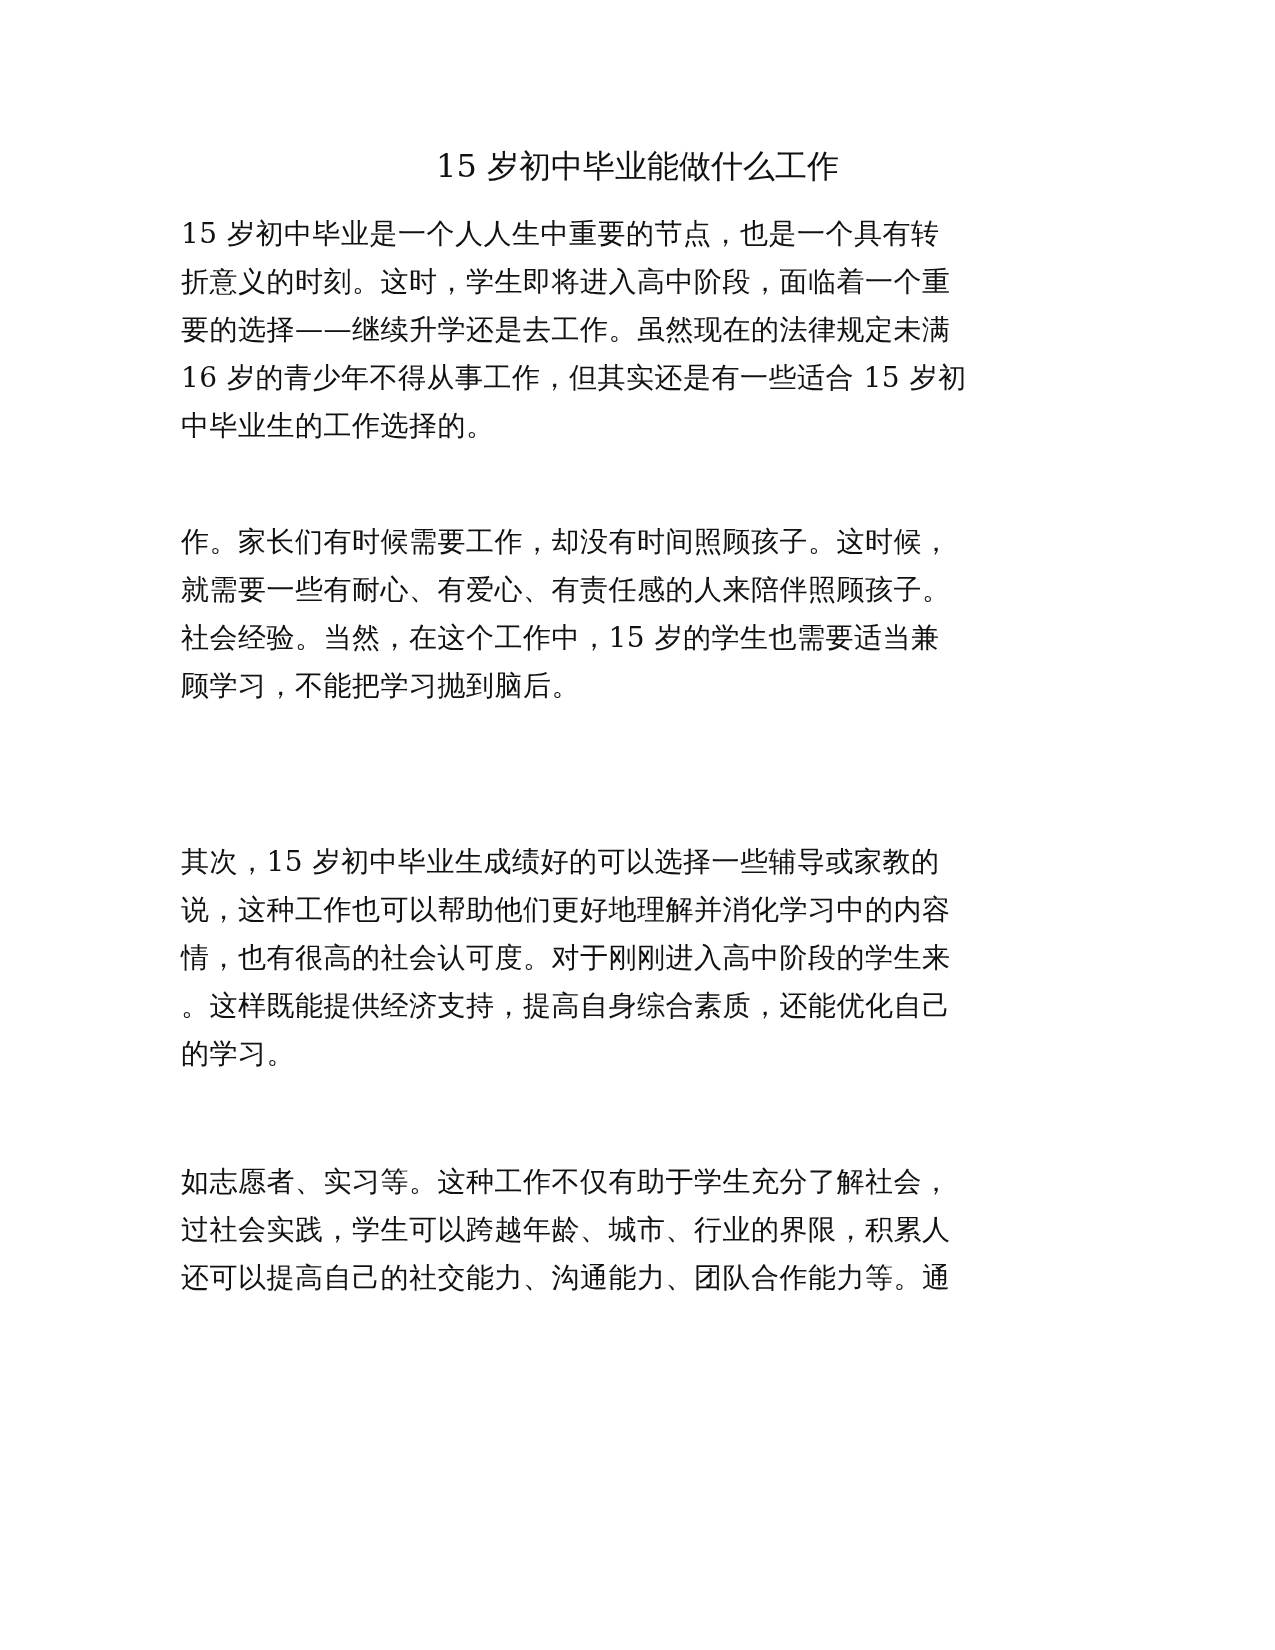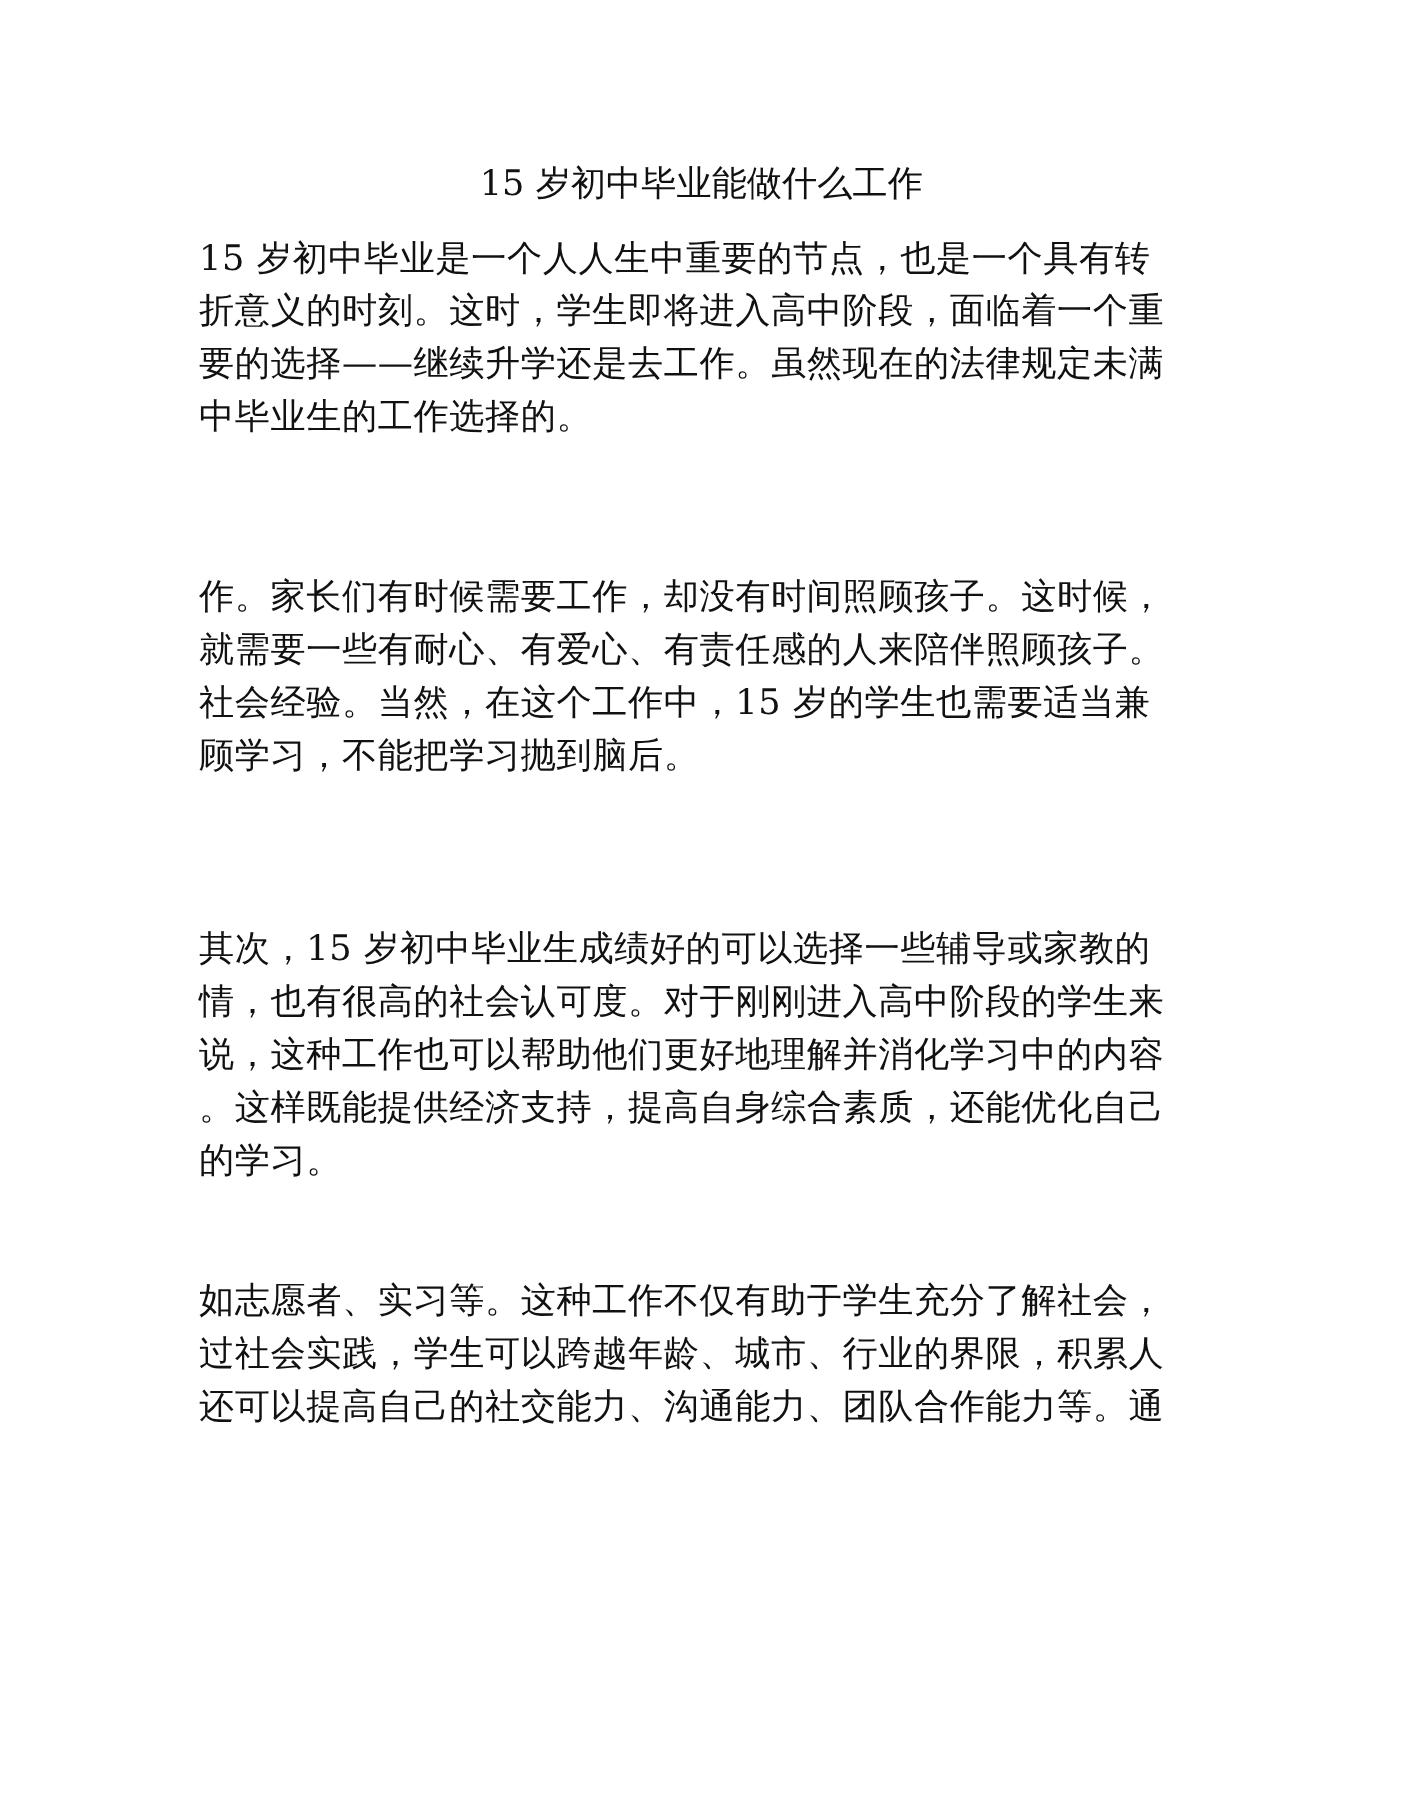--- a/index.html
+++ b/index.html
@@ -9,52 +9,53 @@
       color: #111111;
     }
     .page { position: absolute; left: 0; top: 0; width: 1275px; height: 1158px; }
     .title {
       position: absolute; top: 146px; left: 0; width: 1275px;
       text-align: center; font-size: 32px; line-height: 40px;
       white-space: nowrap;
     }
     .para { position: absolute; left: 181px; width: 900px; }
     .line {
-      display: block; font-size: 32px; line-height: 48px; height: 48px;
+      display: block; font-size: 28px; line-height: 48px; height: 48px;
       white-space: nowrap; letter-spacing: 0.5px;
     }
     #p0 { top: 210px; }
     #p1 { top: 518px; }
     #p2 { top: 838px; }
     #p3 { top: 1158px; }
   </style>
 </head>
 <body>
 
 <div class="page">
   <div class="title">15 岁初中毕业能做什么工作</div>
 
   <div class="para" id="p0">
     <span class="line">15 岁初中毕业是一个人人生中重要的节点，也是一个具有转</span>
     <span class="line">折意义的时刻。这时，学生即将进入高中阶段，面临着一个重</span>
     <span class="line">要的选择——继续升学还是去工作。虽然现在的法律规定未满</span>
+    <span class="line">16 岁的青少年不得从事工作，但其实还是有一些适合 15 岁初</span>
     <span class="line">中毕业生的工作选择的。</span>
   </div>
 
   <div class="para" id="p1">
     <span class="line">作。家长们有时候需要工作，却没有时间照顾孩子。这时候，</span>
     <span class="line">就需要一些有耐心、有爱心、有责任感的人来陪伴照顾孩子。</span>
     <span class="line">社会经验。当然，在这个工作中，15 岁的学生也需要适当兼</span>
     <span class="line">顾学习，不能把学习抛到脑后。</span>
   </div>
 
   <div class="para" id="p2">
     <span class="line">其次，15 岁初中毕业生成绩好的可以选择一些辅导或家教的</span>
+    <span class="line">说，这种工作也可以帮助他们更好地理解并消化学习中的内容</span>
     <span class="line">情，也有很高的社会认可度。对于刚刚进入高中阶段的学生来</span>
-    <span class="line">说，这种工作也可以帮助他们更好地理解并消化学习中的内容</span>
     <span class="line">。这样既能提供经济支持，提高自身综合素质，还能优化自己</span>
     <span class="line">的学习。</span>
   </div>
 
   <div class="para" id="p3">
     <span class="line">如志愿者、实习等。这种工作不仅有助于学生充分了解社会，</span>
     <span class="line">过社会实践，学生可以跨越年龄、城市、行业的界限，积累人</span>
     <span class="line">还可以提高自己的社交能力、沟通能力、团队合作能力等。通</span>
   </div>
 </div>

